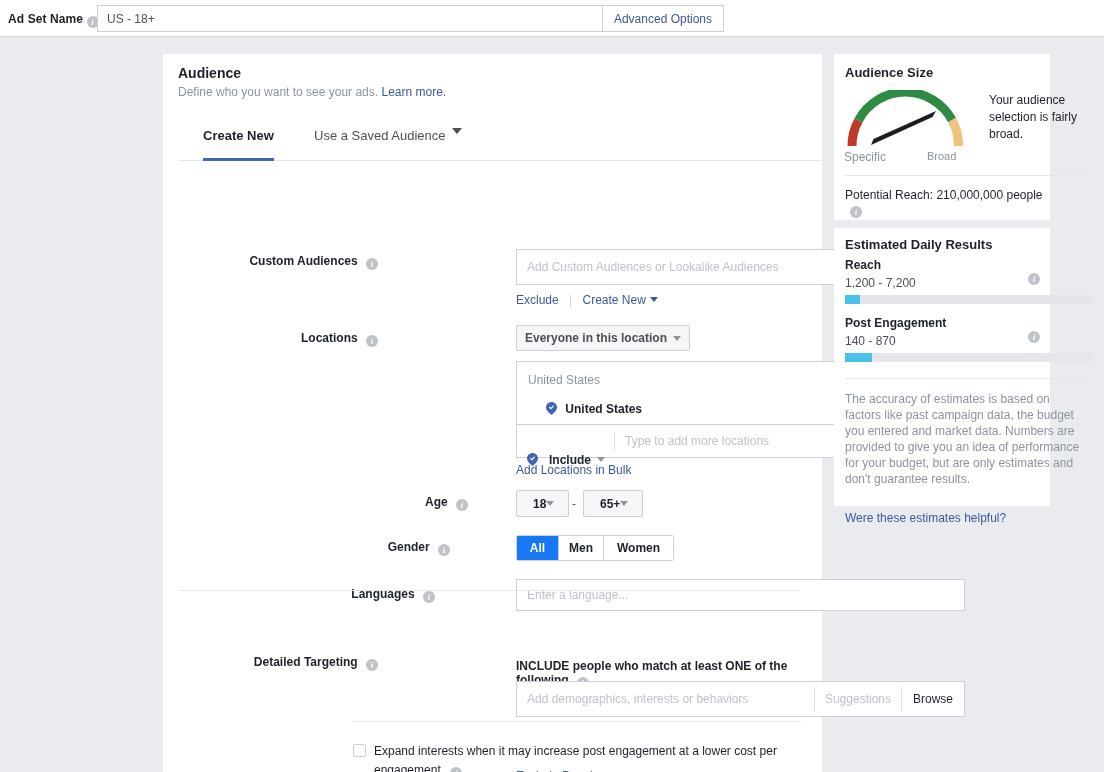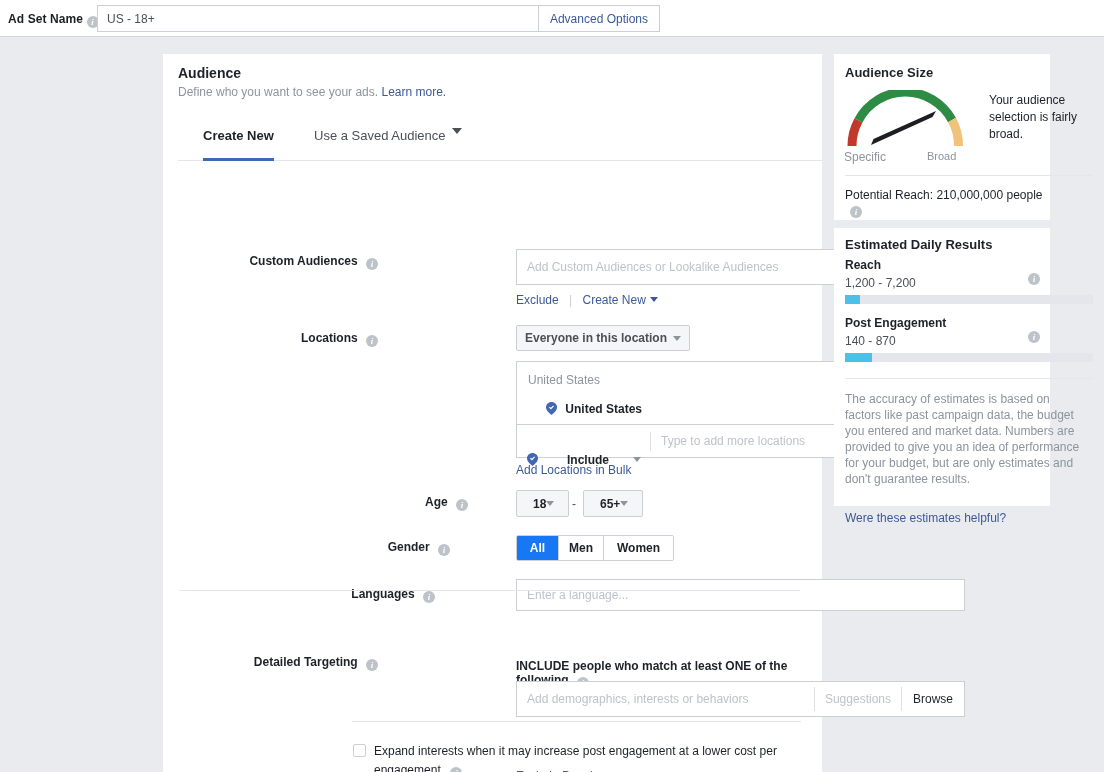--- a/index.html
+++ b/index.html
@@ -33,21 +33,21 @@
     font-size: 9px;
     font-weight: bold;
     font-style: italic;
     line-height: 12px;
     text-align: center;
     vertical-align: -2px;
     font-family: "Liberation Serif", serif;
   }
   #adset-field {
     position: absolute; left: 97px; top: 5px;
-    width: 563px; height: 27px;
+    width: 627px; height: 27px;
     border: 1px solid #ccd0d5;
     background: #ffffff;
     display: flex; align-items: center;
   }
   #adset-value {
     flex: 1;
     padding: 0 9px;
     font-size: 12px;
     color: #4b4f56;
     white-space: nowrap; overflow: hidden;
@@ -211,21 +211,21 @@
   }
 
   #loc-bar {
     position: absolute; left: 0; top: 62px;
     width: 449px; height: 33px;
     border-top: 1px solid #ccd0d5;
     display: flex; align-items: center;
     font-size: 12px;
   }
   #loc-include {
-    display: flex; align-items: center; gap: 24px;
+    display: flex; align-items: center; gap: 6px;
     padding: 0 9px 0 10px;
     font-weight: bold; color: #1d2129;
     cursor: pointer;
     margin-top: 37px;
   }
   #loc-vsep { width: 1px; height: 19px; background: #dddfe2; }
   #loc-typein { flex: 1; padding-left: 10px; color: #bec2c9; }
   #loc-browse {
     padding: 0 11px; height: 100%;
     display: flex; align-items: center;

